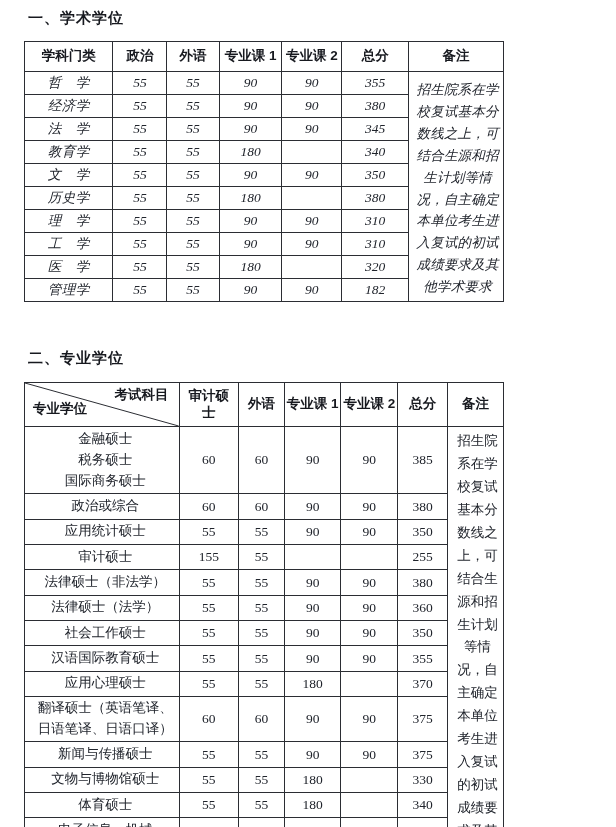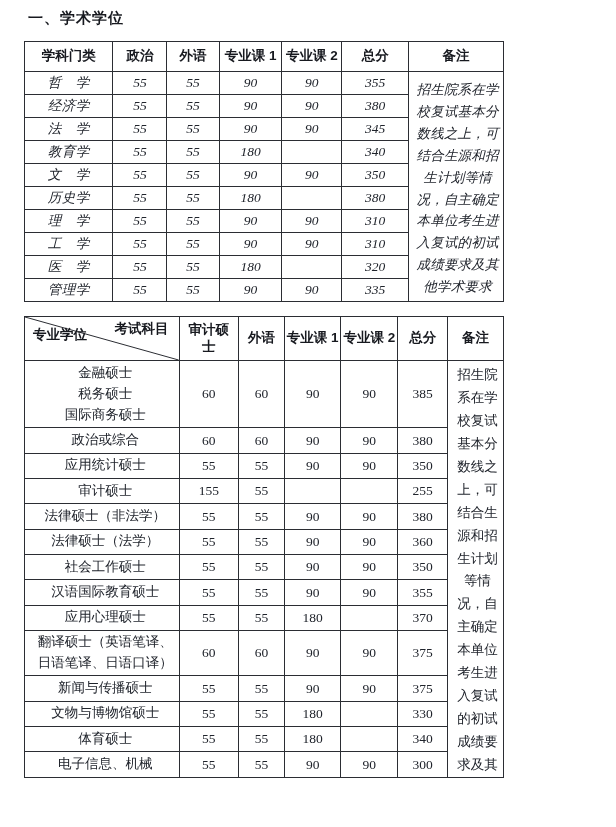--- a/index.html
+++ b/index.html
@@ -95,21 +95,21 @@
   }
   .corner-top-label {
     position: absolute;
     top: 4px; right: 10px;
     font-family: "Liberation Sans", "DejaVu Sans", sans-serif;
     font-weight: bold;
     font-size: 13.5px;
   }
   .corner-bottom-label {
     position: absolute;
-    bottom: 16px; left: 8px;
+    bottom: 8px; left: 8px;
     font-family: "Liberation Sans", "DejaVu Sans", sans-serif;
     font-weight: bold;
     font-size: 13.5px;
   }
 </style>
 </head>
 <body>
 
 <div class="page">
 
@@ -209,25 +209,26 @@
         <td>180</td>
         <td></td>
         <td>320</td>
       </tr>
       <tr>
         <td class="cat-cell">管理学</td>
         <td>55</td>
         <td>55</td>
         <td>90</td>
         <td>90</td>
-        <td>335</td>
+        <td>182</td>
       </tr>
     </tbody>
   </table>
 
+  <div class="section-title title-2">二、专业学位</div>
 
   <table class="score-table tbl-2">
     <colgroup>
       <col style="width:199px">
         <col style="width:65px">
         <col style="width:58px">
       <col style="width:69px">
         <col style="width:73px">
         <col style="width:60px">
         <col style="width:62px">

